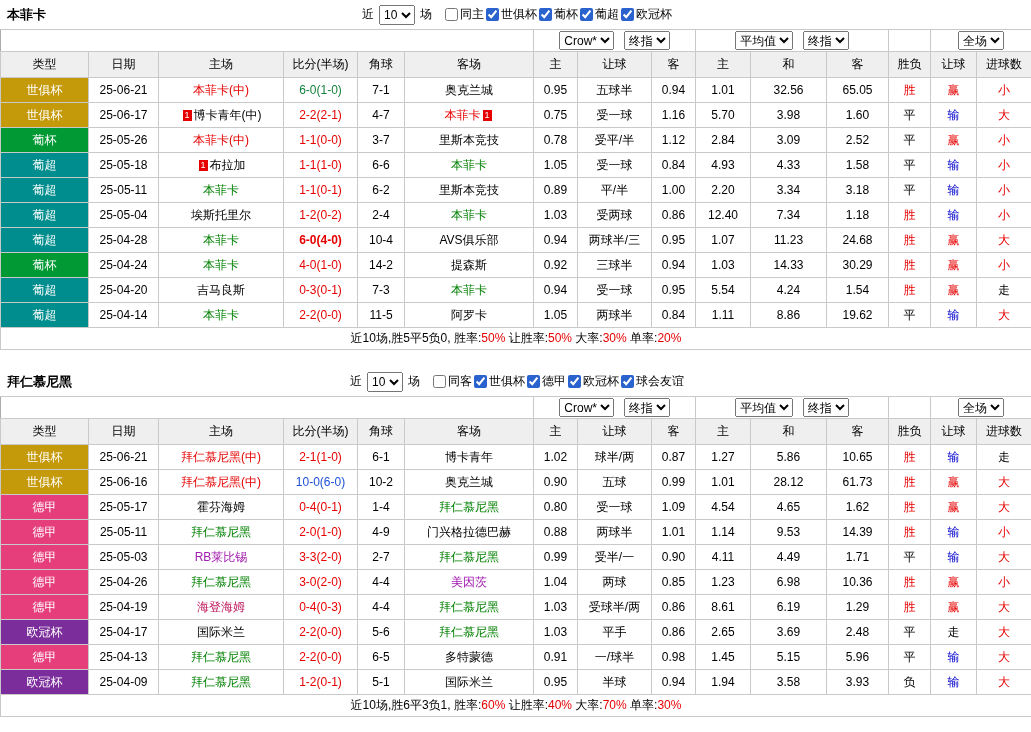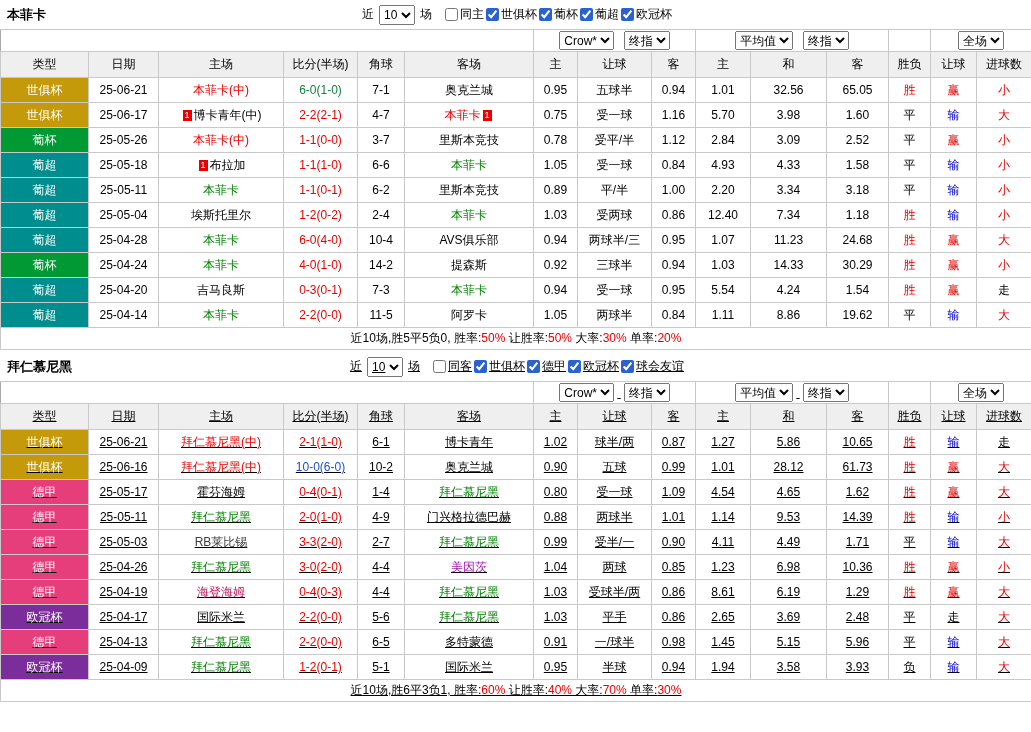--- a/index.html
+++ b/index.html
@@ -17,21 +17,21 @@
   .radio-icon { width:10px; height:10px; border:1px solid #fff; border-radius:50%; background:#fff; position:relative; display:inline-block; }
   .radio-icon.selected { background:transparent; }
   .radio-icon.selected::after { content:""; position:absolute; left:2px; top:2px; right:2px; bottom:2px; border-radius:50%; background:#fff; }
   .tb-buttons { position:absolute; right:4px; top:3px; display:flex; gap:4px; }
   .tb-btn { width:25px; height:21px; padding:0; border:1px solid #9d9de8; border-radius:3px; color:#fff;
             background:linear-gradient(#9a9ae8, var(--nav-button-bg,#6A6ACE)); font-size:11px; line-height:1; cursor:pointer; }
   .tb-btn.close { border-color:#86d2d2; background:linear-gradient(#5cc6c6, var(--close-button-bg,#2AA7A7)); font-size:14px; font-weight:bold; }
 
   
   .team-section { flex:0 0 auto; }
-  .team-section + .team-section { margin-top:2px;text-decoration:underline; }
+  .team-section + .team-section { margin-top:17px; }
   .section-head { position:relative; height:29px; display:flex; align-items:center; justify-content:center; }
   .team-name { position:absolute; left:7px; font-weight:bold; font-size:13px; }
   .filter-bar { display:flex; align-items:center; font-size:12px; }
   .filter-bar > span { margin:0 3px; }
   .filter-bar select { font-size:12px; height:20px; margin:0 2px; }
   .filter-bar label { display:flex; align-items:center; cursor:pointer; }
   .filter-bar label.chk-same { margin-left:10px; }
   .filter-bar label.chk-league { margin-left:2px; }
   .filter-bar input[type=checkbox] { width:13px; height:13px; margin:0 2px 0 0; accent-color:var(--checkbox-accent,#2A62CE); }
 
@@ -236,21 +236,21 @@
             <td>7.34</td>
             <td>1.18</td>
             <td style="color: rgb(230, 0, 0);">胜</td>
             <td style="color: rgb(0, 0, 204);">输</td>
             <td style="color: rgb(230, 0, 0);">小</td>
           </tr>
           <tr>
             <td class="league" style="background: rgb(0, 141, 141);">葡超</td>
             <td>25-04-28</td>
             <td><span style="color: rgb(0, 128, 0);">本菲卡</span></td>
-            <td style="color: rgb(230, 0, 0);">6-0(4-0)</td>
+            <td style="color: rgb(230, 0, 0); font-weight: bold;">6-0(4-0)</td>
             <td>10-4</td>
             <td><span style="color: rgb(0, 0, 0);">AVS俱乐部</span></td>
             <td>0.94</td>
             <td>两球半/三</td>
             <td>0.95</td>
             <td>1.07</td>
             <td>11.23</td>
             <td>24.68</td>
             <td style="color: rgb(230, 0, 0);">胜</td>
             <td style="color: rgb(230, 0, 0);">赢</td>
@@ -462,21 +462,21 @@
             <td>1.14</td>
             <td>9.53</td>
             <td>14.39</td>
             <td style="color: rgb(230, 0, 0);">胜</td>
             <td style="color: rgb(0, 0, 204);">输</td>
             <td style="color: rgb(230, 0, 0);">小</td>
           </tr>
           <tr>
             <td class="league" style="background: rgb(230, 62, 123);">德甲</td>
             <td>25-05-03</td>
-            <td><span style="color: #404040;">RB莱比锡</span></td>
+            <td><span style="color: #a21caf;">RB莱比锡</span></td>
             <td style="color: rgb(230, 0, 0);">3-3(2-0)</td>
             <td>2-7</td>
             <td><span style="color: rgb(0, 128, 0);">拜仁慕尼黑</span></td>
             <td>0.99</td>
             <td>受半/一</td>
             <td>0.90</td>
             <td>4.11</td>
             <td>4.49</td>
             <td>1.71</td>
             <td style="color: rgb(0, 0, 0);">平</td>

